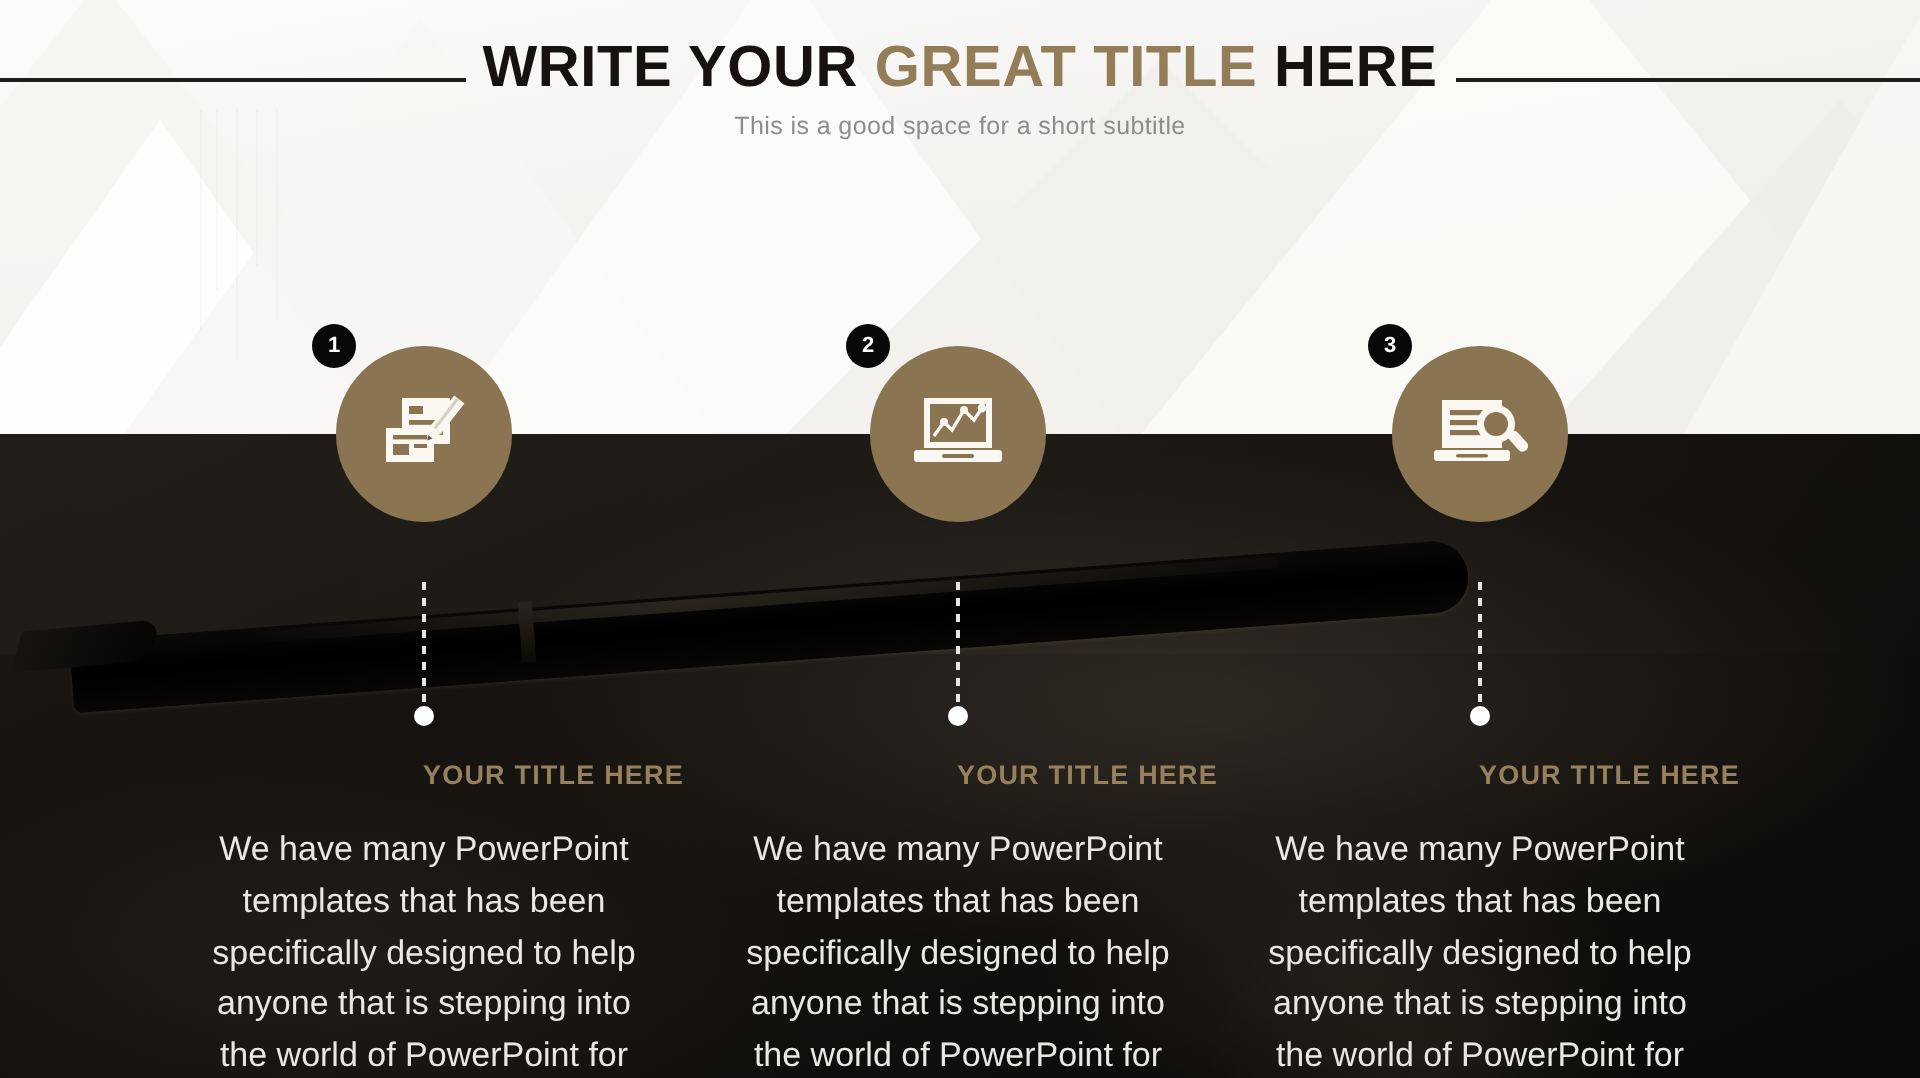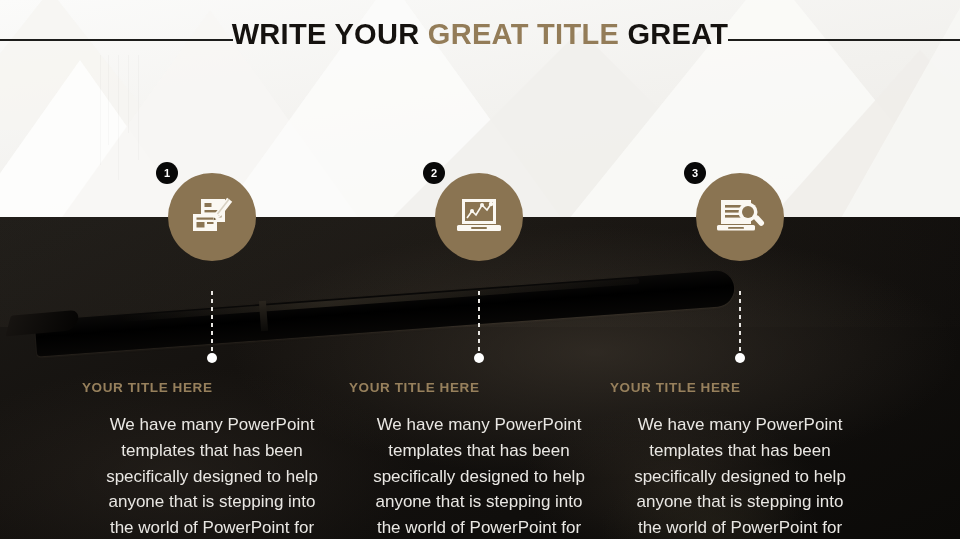--- a/index.html
+++ b/index.html
@@ -232,21 +232,21 @@
     height: 10px;
     border-radius: 50%;
     background: #ffffff;
   }
 
   .col-title {
     position: absolute;
     left: 0;
     top: 380px;
     width: 260px;
-    text-align: left;
+    text-align: right;
     font-size: 13.5px;
     font-weight: bold;
     letter-spacing: 0.6px;
     color: #97805c;
   }
   .col-body {
     position: absolute;
     left: 20px;
     top: 412px;
     width: 220px;
@@ -283,21 +283,22 @@
     <div class="pen-gloss"></div>
     <div class="pen-ring"></div>
     <div class="pen-tip"></div>
     <div class="smudge-a"></div>
     <div class="smudge-b"></div>
   </div>
 
   <div class="header">
     <div class="rule rule-left"></div>
     <div class="rule rule-right"></div>
-    <div class="title"><span>WRITE YOUR </span><span class="accent">GREAT TITLE</span><span> GREAT</span></div>
+    <div class="title"><span>WRITE YOUR </span><span class="accent">GREAT TITLE</span><span> HERE</span></div>
+    <div class="subtitle">This is a good space for a short subtitle</div>
   </div>
 
   <div class="cols">
 
     <div class="col col-1">
       <div class="circle">
         <span>
           <svg width="46" height="44" viewBox="0 0 46 44" fill="none">
             <rect x="12" y="4" width="24" height="23" fill="#fbf8f2"></rect>
             <rect x="15.5" y="8" width="7" height="4" fill="#8a7452"></rect>

